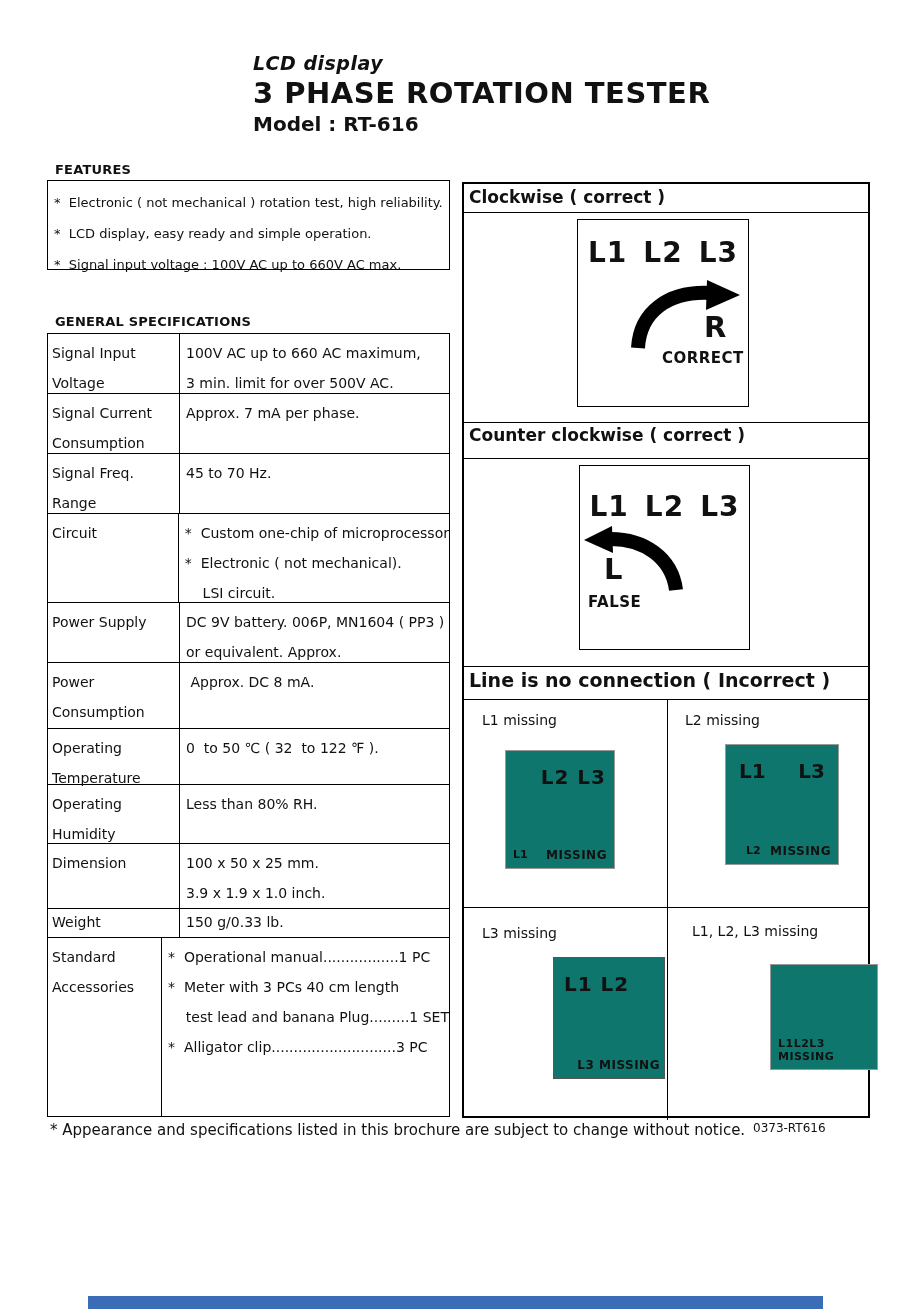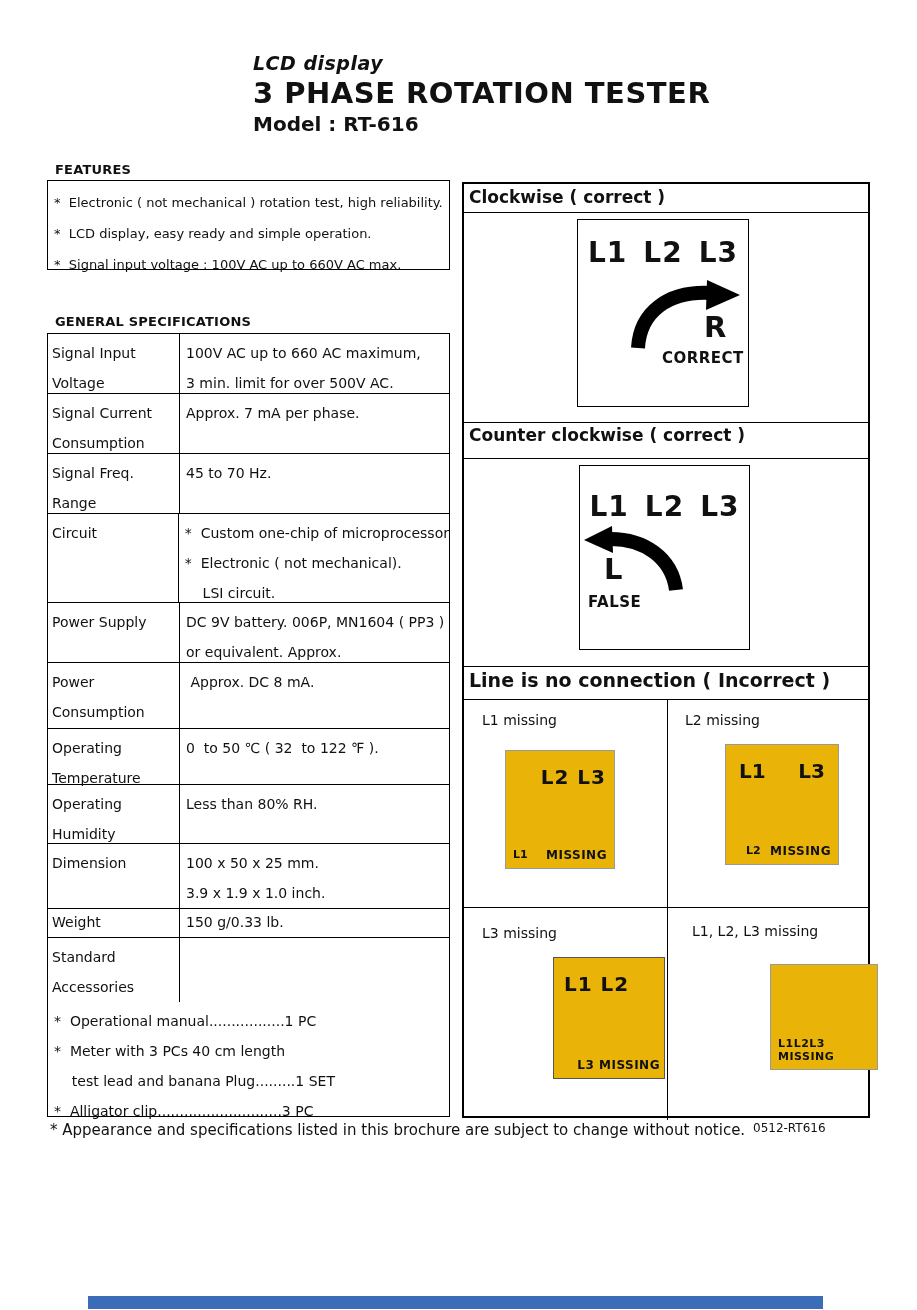--- a/index.html
+++ b/index.html
@@ -21,38 +21,38 @@
   
   .features-box {
     position:absolute; left:47px; top:180px; width:403px; height:90px;
     border:1.5px solid #000; padding:6px 6px 0 6px;
   }
   .feat-line { font-size:13px; line-height:31px; white-space:pre; }
 
   
   .spec-table { position:absolute; left:47px; top:333px; width:403px; border:1.5px solid #000; }
   .spec-row { display:flex; border-bottom:1px solid #000; }
-  .spec-row:last-child { border-bottom:none;flex-direction:column; }
+  .spec-row:last-child { border-bottom:none; }
   .cell { padding-top:4px; }
   .cell.label { width:132px; border-right:1px solid #000; padding-left:4px; }
   .cell.value { flex:1; padding-left:6px; }
   .ln { font-size:14px; line-height:30px; white-space:pre; }
 
   
   .right-panel { position:absolute; left:462px; top:182px; width:408px; height:936px; border:2px solid #000; }
   .rp-divider-h { position:absolute; left:0; width:100%; height:0; border-top:1.5px solid #000; }
   .rp-divider-v { position:absolute; width:0; border-left:1.5px solid #000; }
   .rp-heading { position:absolute; left:5px; font-weight:bold; }
   .lcd-box { position:absolute; border:1.5px solid #000; background:#fff; }
   .phases { display:flex; justify-content:center; gap:16px; font-weight:bold; font-size:28px; letter-spacing:1px; }
   .dir-letter { position:absolute; font-size:29px; font-weight:bold; }
   .dir-status { position:absolute; font-size:15px; font-weight:bold; letter-spacing:0.5px; }
   .arrow-svg { position:absolute; }
   .q-label { position:absolute; font-size:14px; }
-  .mini-box { position:absolute; border:1px solid #999; background:#eab308; }
+  .mini-box { position:absolute; border:1px solid #999; background:#0f766e; }
   .mini-box.dark { border-color:#555;margin-left:48px; }
   .mini-top { font-size:20px; font-weight:bold; letter-spacing:1px; margin-top:14px; }
   .mini-top.right { text-align:right; padding-right:8px; }
   .mini-top.left { text-align:left; padding-left:10px; }
   .mini-top.split { display:flex; justify-content:space-between; padding:0 13px; letter-spacing:0; }
   .mini-bottom { position:absolute; bottom:6px; left:0; right:0; display:flex; justify-content:space-between; padding:0 7px; font-size:11px; font-weight:bold; }
   .mini-bottom.single-right { justify-content:flex-end; font-size:12px; }
   .mini-bottom.center { justify-content:center; font-size:11px; }
   .mini-bottom .tag { font-size:11px; font-weight:bold; }
   .mini-bottom .miss { font-size:12px; font-weight:bold; letter-spacing:0.5px; }
@@ -274,16 +274,16 @@
     <div class="q-label" style="left:228px; top:739px;">L1, L2, L3 missing</div>
     <div class="mini-box" style="left:263px; top:780px; width:108px; height:106px;margin-left:43px;">
       <div class="mini-bottom center">
         <span class="miss" style="font-size:11px;">L1L2L3 MISSING</span>
       </div>
     </div>
 
   </div>
 
   <div class="footer-note">* Appearance and specifications listed in this brochure are subject to change without notice.</div>
-  <div class="footer-code">0512-RT616</div>
+  <div class="footer-code">0373-RT616</div>
   <div class="accent-bar"></div>
 
 </div>
 
 </body></html>

